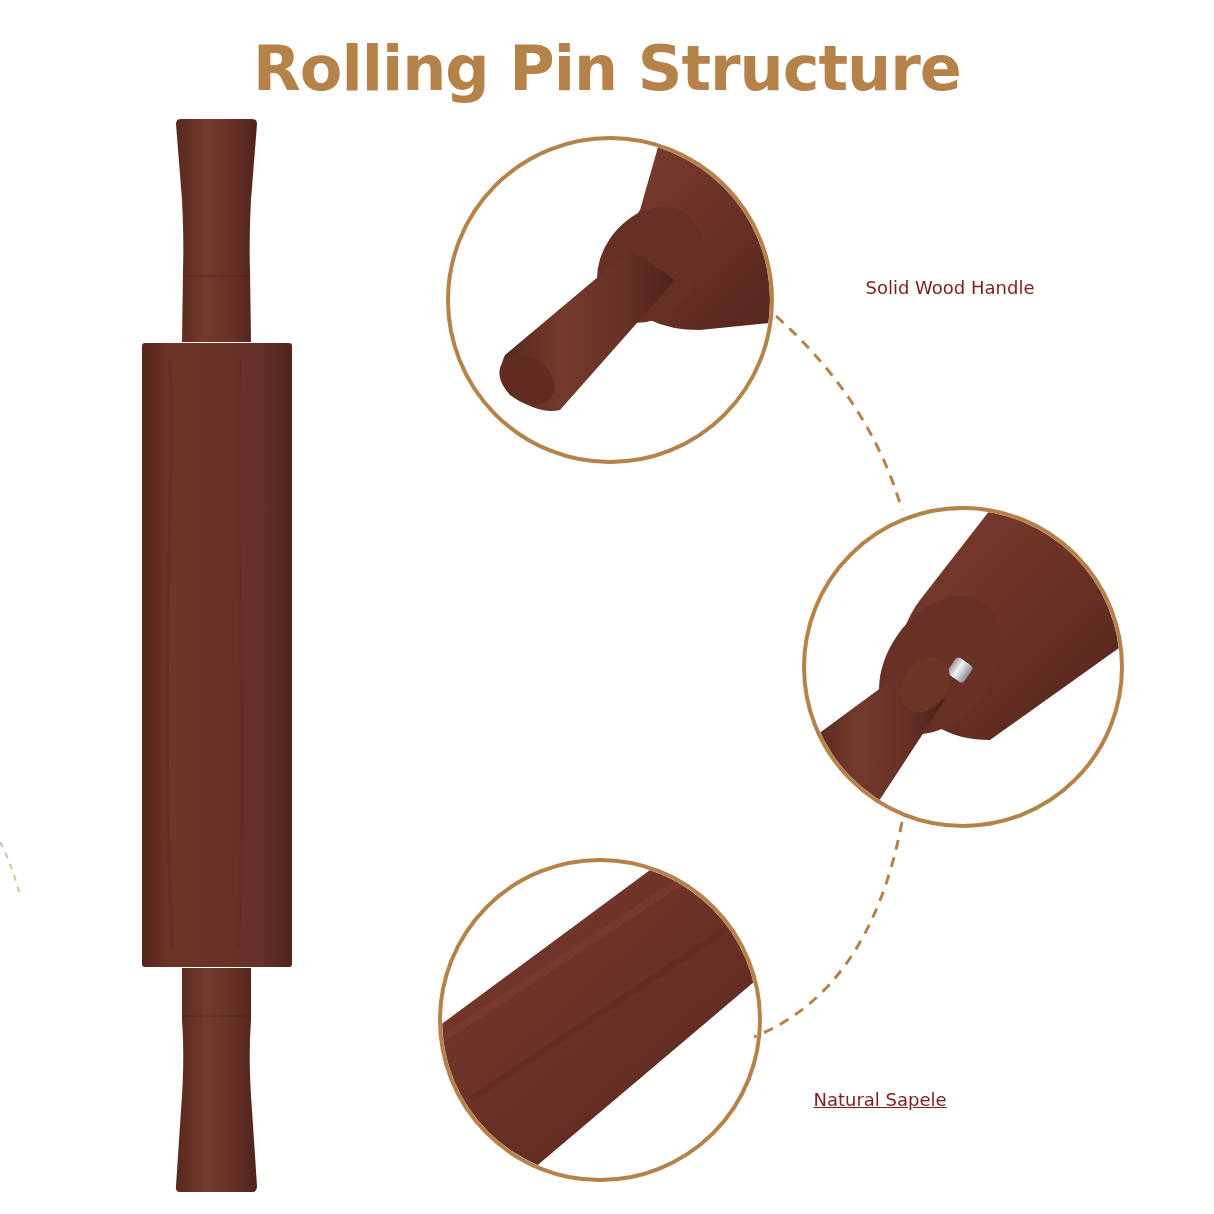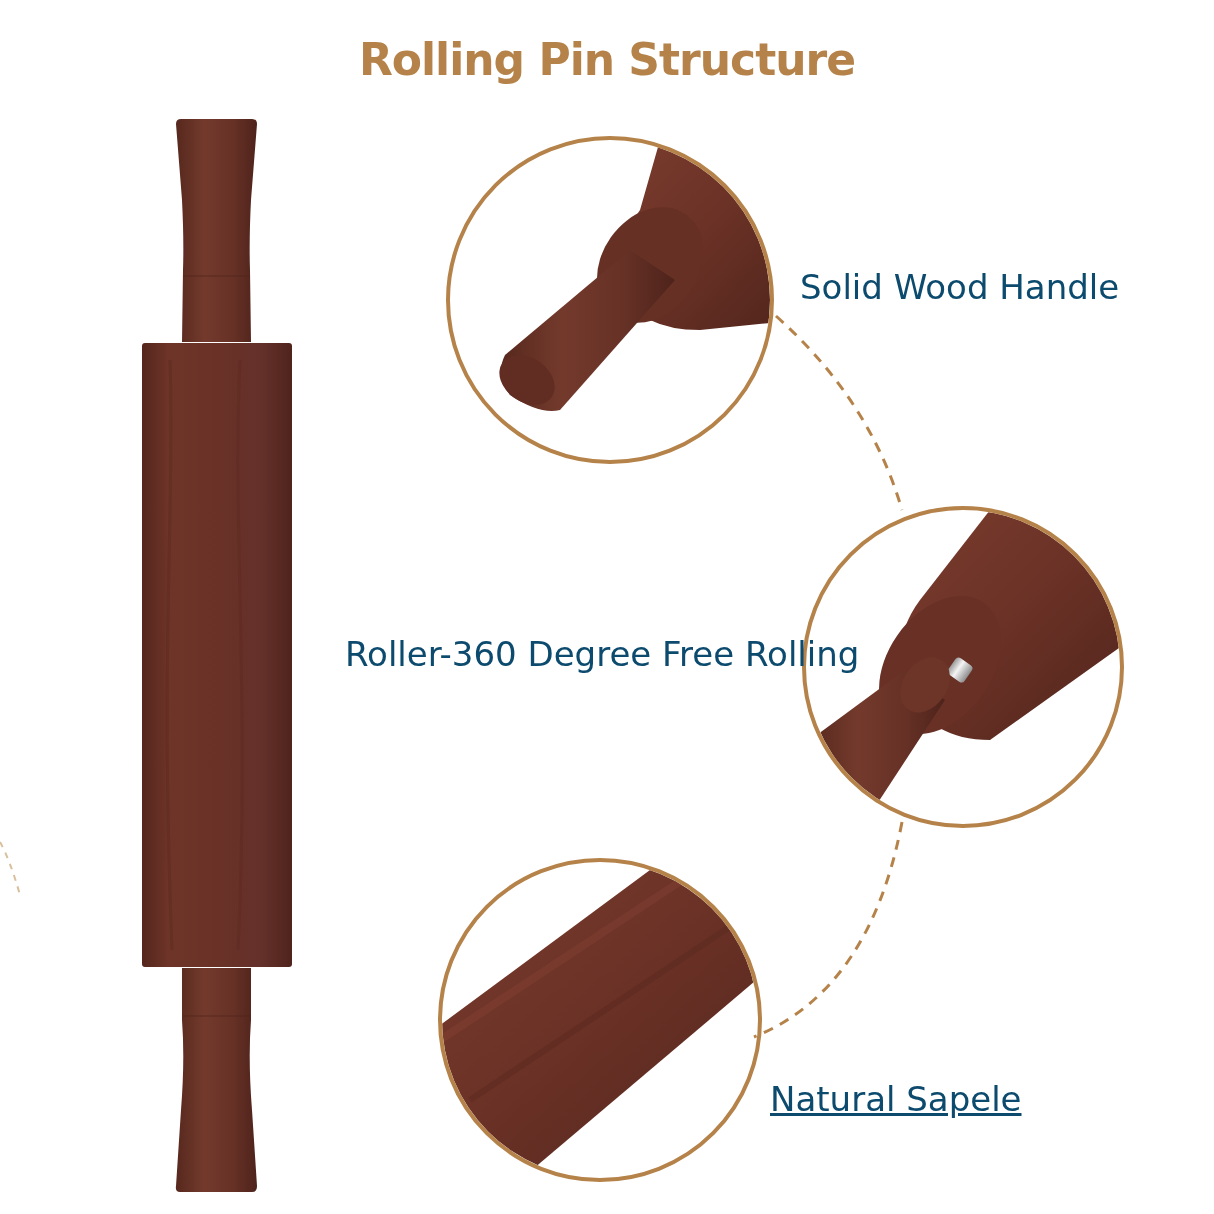--- a/index.html
+++ b/index.html
@@ -1,25 +1,25 @@
 <!DOCTYPE html>
 <html><head>
   <meta charset="utf-8">
   <style>
     html, body { margin: 0; padding: 0; background: #ffffff; }
     body { width: 1214px; height: 1214px; position: relative; overflow: hidden;
            font-family: "DejaVu Sans", "Liberation Sans", sans-serif; }
     .page-title {
       position: absolute; left: 0; top: 38px; width: 1214px; text-align: center;
-      font-family: "DejaVu Sans", sans-serif; font-weight: bold; font-size: 44px;
+      font-family: "DejaVu Sans", sans-serif; font-weight: bold; font-size: 62px;
       letter-spacing: -1px; color: #b5834a; line-height: 1;
     }
     .callout {
-      position: absolute; color: #0c4a6e; font-family: "DejaVu Sans", sans-serif;
-      font-size: 34px; line-height: 35px; text-align: center; white-space: nowrap;
+      position: absolute; color: #7f1d1d; font-family: "DejaVu Sans", sans-serif;
+      font-size: 18px; line-height: 35px; text-align: center; white-space: nowrap;
     }
     .callout span { display: block; }
     svg.overlay { position: absolute; left: 0; top: 0; }
   </style>
 </head>
 <body>
 
 <div class="page-title">Rolling Pin Structure</div>
 
 <svg class="overlay" width="1214" height="1214" viewBox="0 0 1214 1214">
@@ -108,18 +108,17 @@
     </g>
     <circle cx="600" cy="1020" r="160" fill="none" stroke="#b5834a" stroke-width="4"></circle>
   </g>
 </svg>
 
 <div class="callout" style="left:800px; top:270px; width:300px;">
   <span>Solid Wood Handle</span>
 </div>
 
 <div class="callout" style="left:345px; top:637px; width:440px;">
-  <span>Roller-360 Degree Free Rolling</span>
 </div>
 
 <div class="callout" style="left:770px; top:1082px; width:220px;text-decoration:underline;">
   <span>Natural Sapele</span>
 </div>
 
 </body></html>

